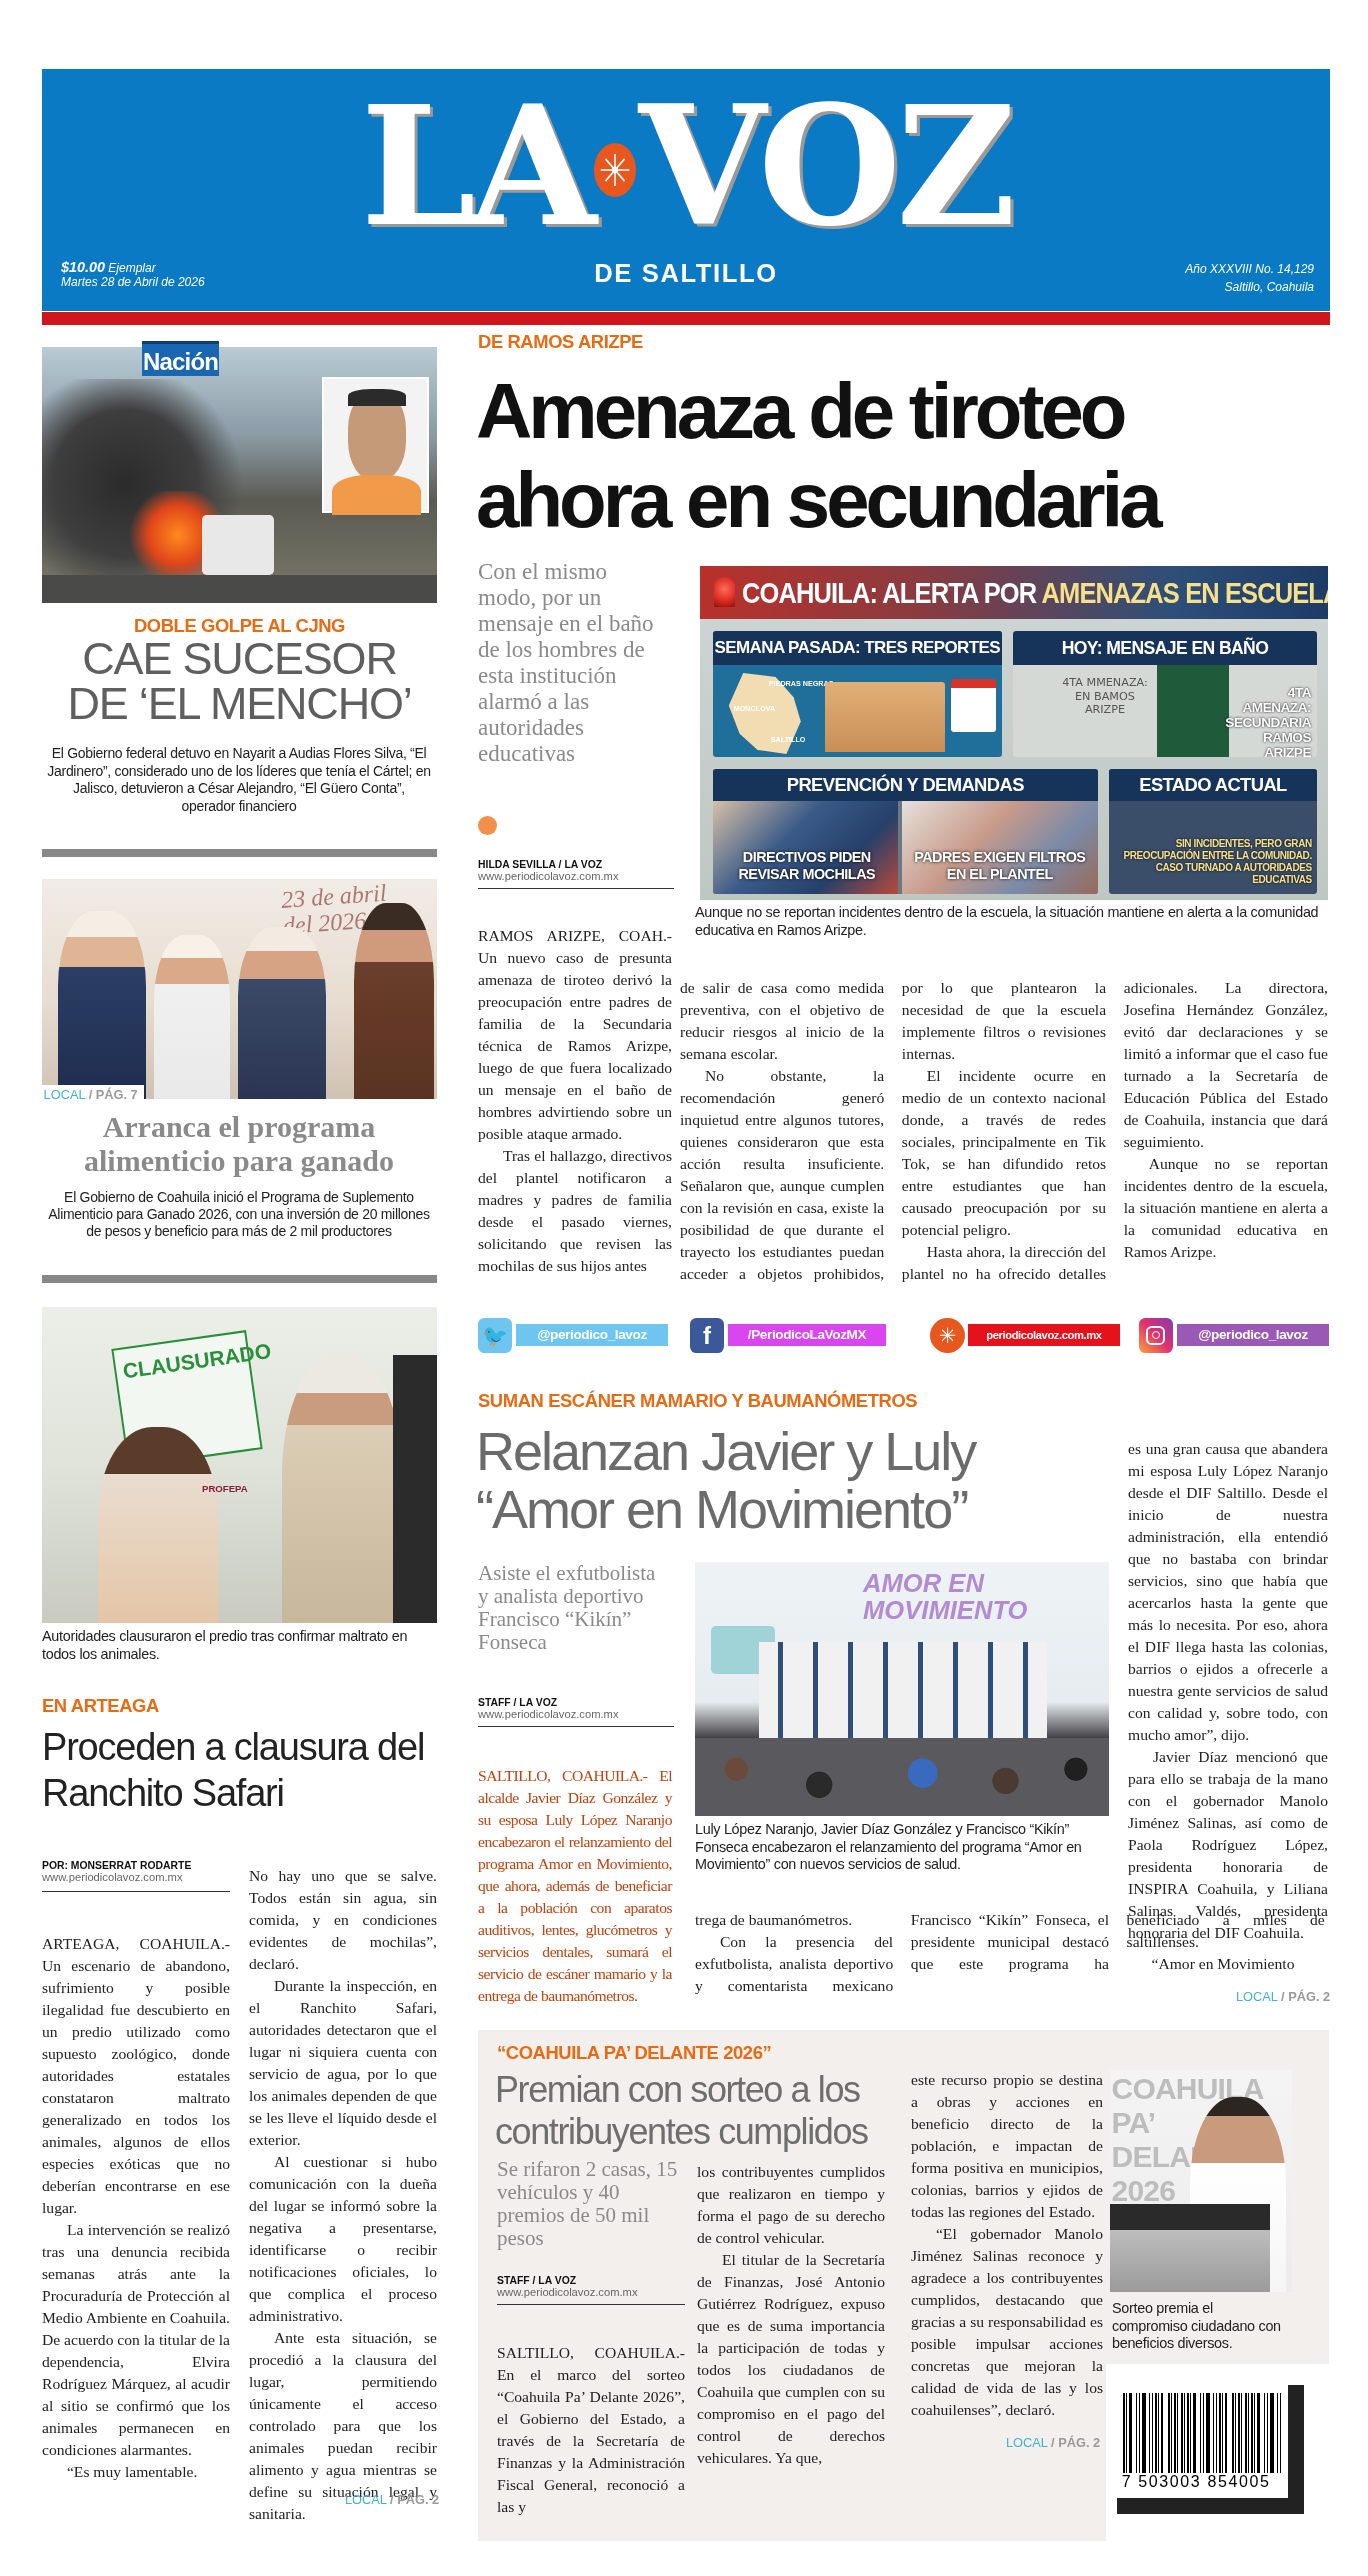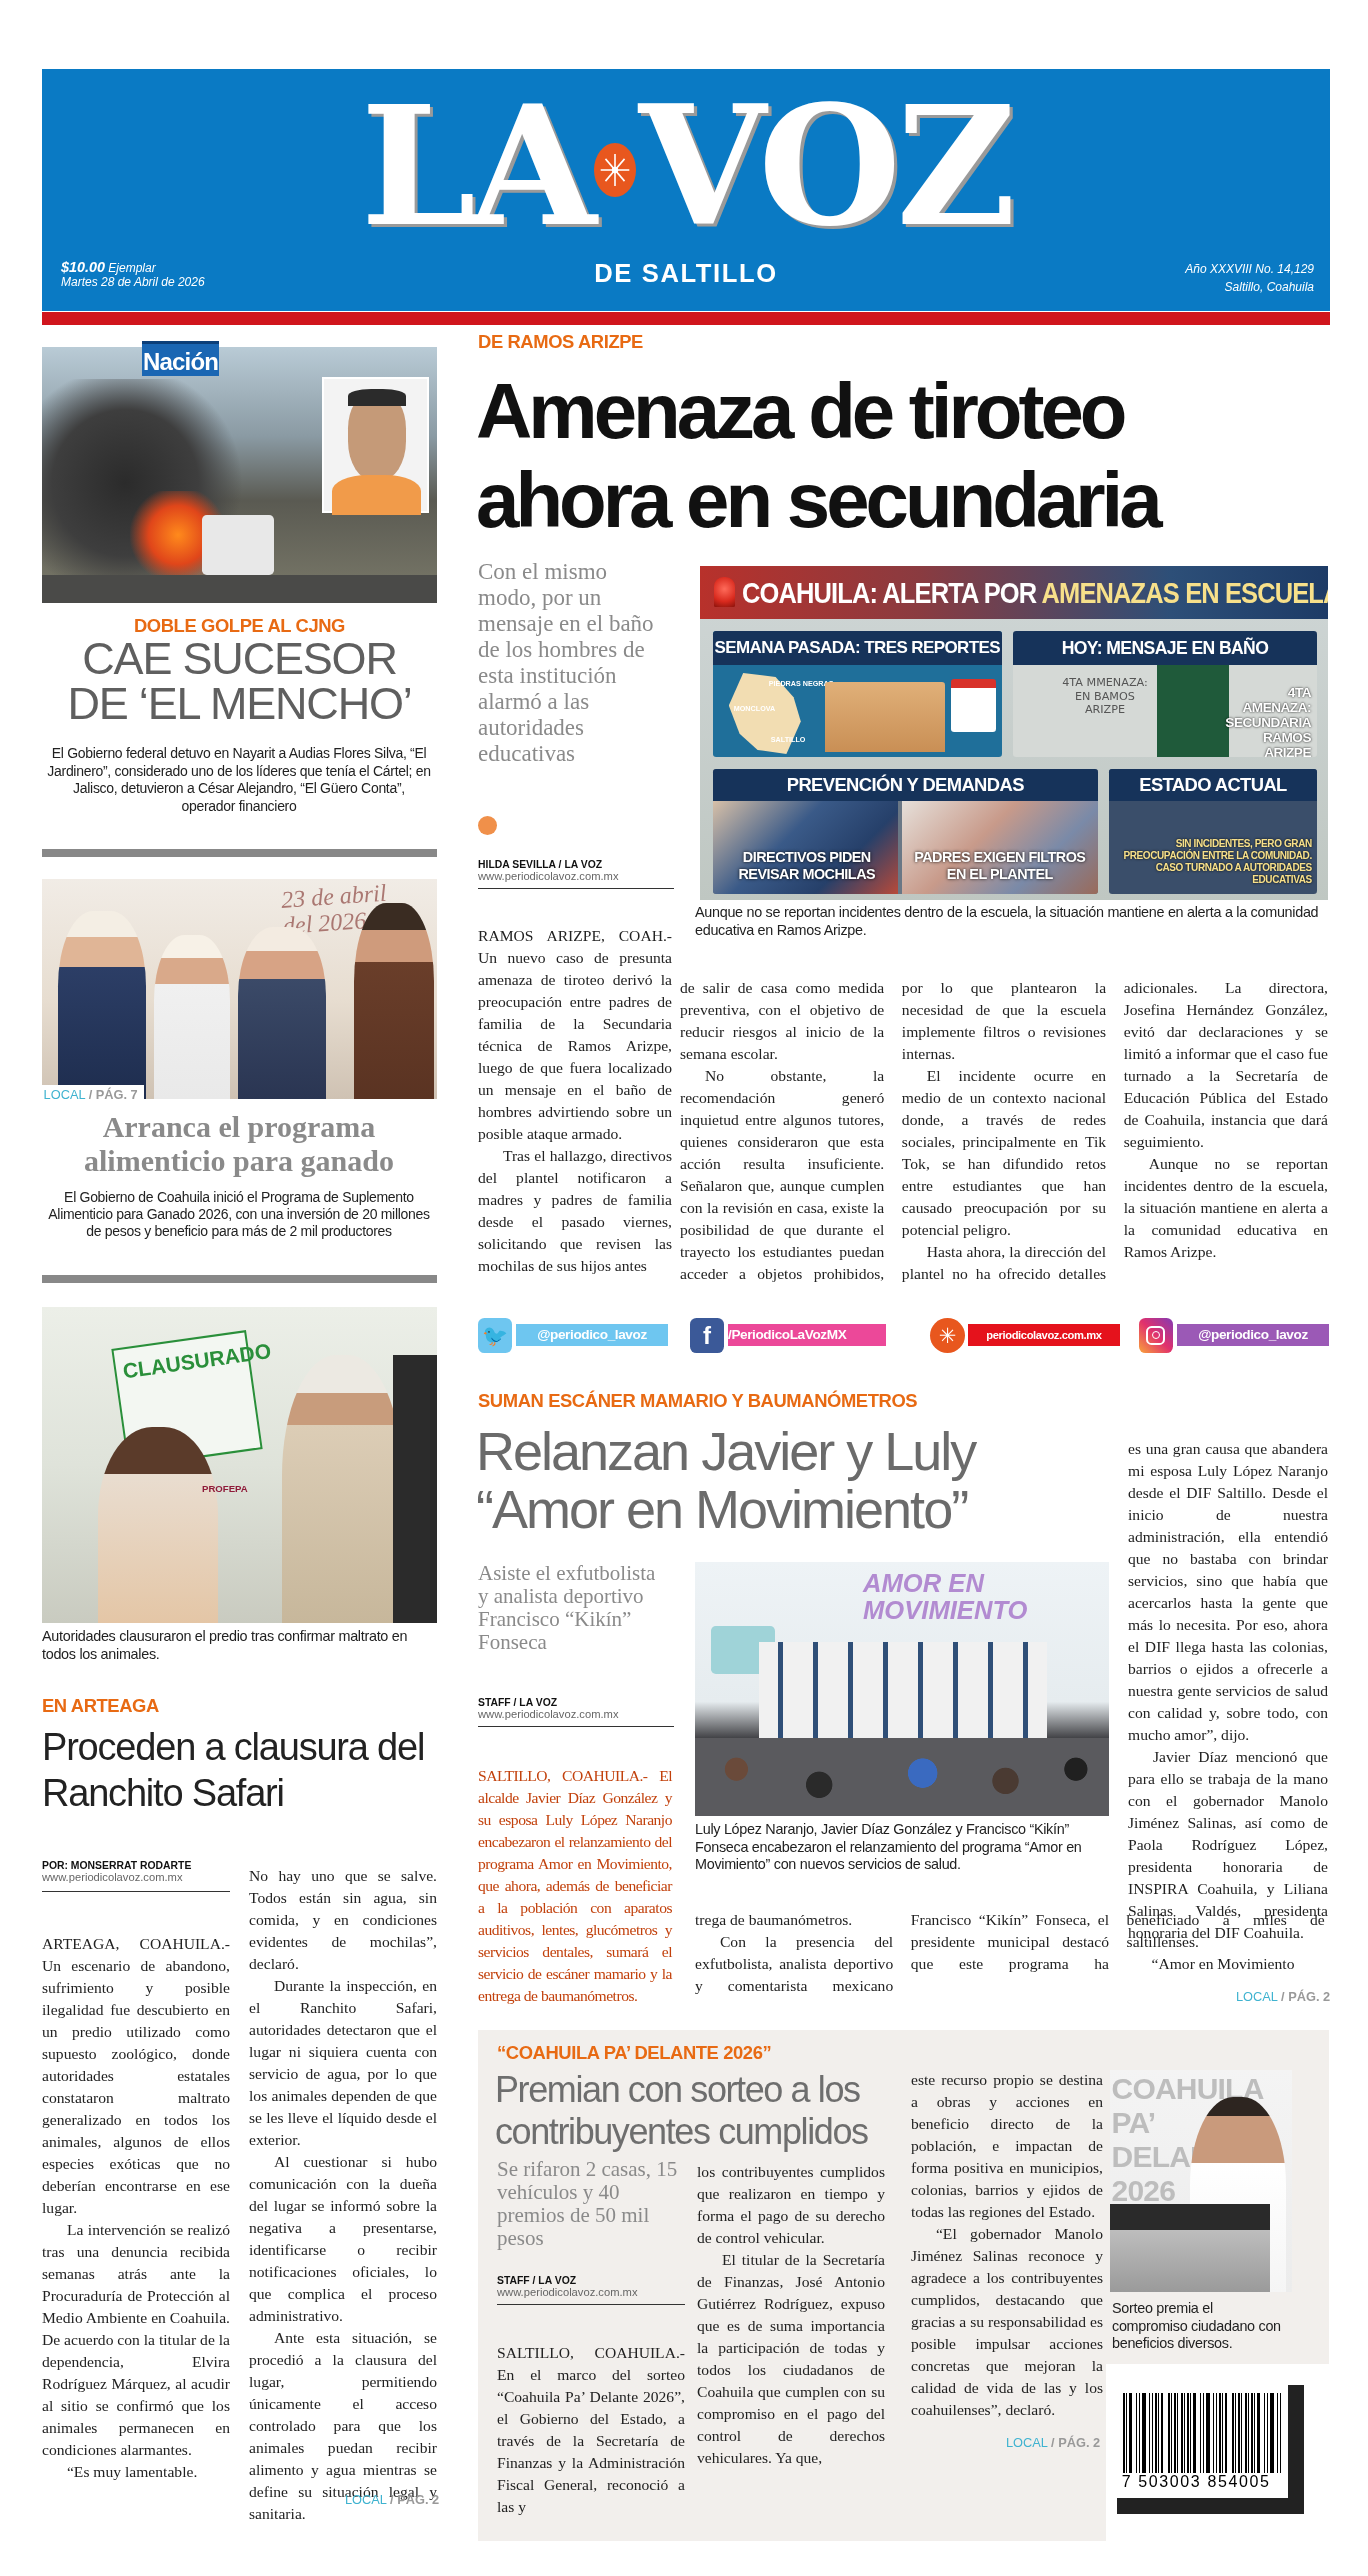--- a/index.html
+++ b/index.html
@@ -189,21 +189,21 @@
   <p>Tras el hallazgo, directivos del plantel notificaron a madres y padres de familia desde el pasado viernes, solicitando que revisen las mochilas de sus hijos antes</p>
 </div>
 
 <div class="abs" style="left:478px; top:1316px; width:851px; height:38px; font-family:'Liberation Sans',sans-serif;">
   <div class="abs" style="left:0; top:1.6px; width:190px; height:35px;">
     <div class="abs" style="left:0; top:0; width:34px; height:35px; background:#6ec6f0; border-radius:6.4px; color:#fff; font-size:21px; line-height:35px; text-align:center; font-weight:bold;">🐦</div>
     <div class="abs" style="left:38px; top:6.4px; width:152px; height:22.4px; background:#6ec6f0; color:#fff; font-weight:bold; font-size:13.6px; line-height:22.4px; text-align:center; letter-spacing:-0.4px;">@periodico_lavoz</div>
   </div>
   <div class="abs" style="left:212px; top:1.6px; width:196px; height:35px;">
     <div class="abs" style="left:0; top:0; width:34px; height:35px; background:#3b5998; border-radius:6.4px; color:#fff; font-size:24px; line-height:35px; text-align:center; font-weight:bold;">f</div>
-    <div class="abs" style="left:38px; top:6.4px; width:158px; height:22.4px; background:#ec4899; color:#fff; font-weight:bold; font-size:13.6px; line-height:22.4px; letter-spacing:-0.4px;">/PeriodicoLaVozMX</div>
+    <div class="abs" style="left:38px; top:6.4px; width:158px; height:22.4px; background:#d946ef; color:#fff; font-weight:bold; font-size:13.6px; line-height:22.4px; text-align:center; letter-spacing:-0.4px;">/PeriodicoLaVozMX</div>
   </div>
   <div class="abs" style="left:452px; top:1.6px; width:190px; height:35px;">
     <div class="abs" style="left:0; top:0; width:35px; height:35px; background:#e8571e; border-radius:50%; color:#fff; font-size:21px; line-height:35px; text-align:center;">✳</div>
     <div class="abs" style="left:38px; top:6.4px; width:152px; height:22.4px; background:#e5121c; color:#fff; font-weight:bold; font-size:11.2px; line-height:22.4px; text-align:center; letter-spacing:-0.4px;">periodicolavoz.com.mx</div>
   </div>
   <div class="abs" style="left:661px; top:1.6px; width:190px; height:35px;">
     <div class="abs" style="left:0; top:0; width:34px; height:35px; background:linear-gradient(45deg,#f9a33b 0%,#e1306c 50%,#833ab4 100%); border-radius:6.4px;">
       <div class="abs" style="left:7.2px; top:8px; width:19px; height:19px; border:2.4px solid #fff; border-radius:5.6px;"></div>
       <div class="abs" style="left:12.8px; top:13.6px; width:8px; height:8px; border:1.6px solid #fff; border-radius:50%;"></div>
     </div>

